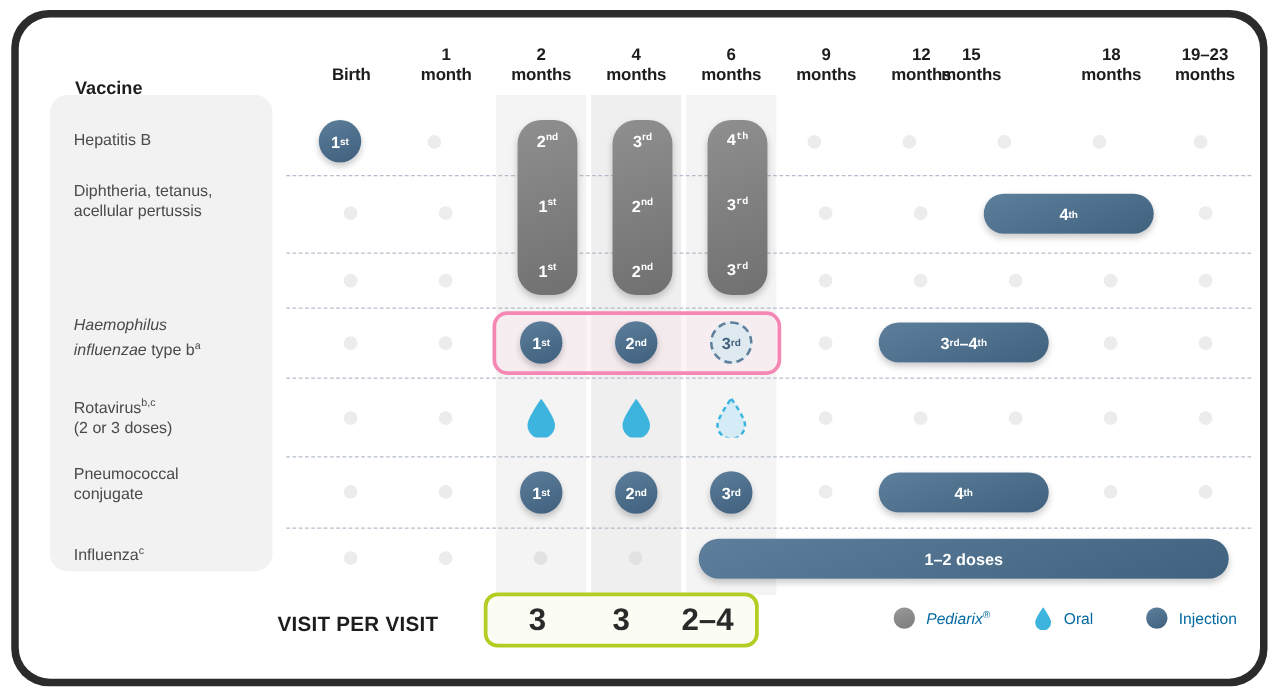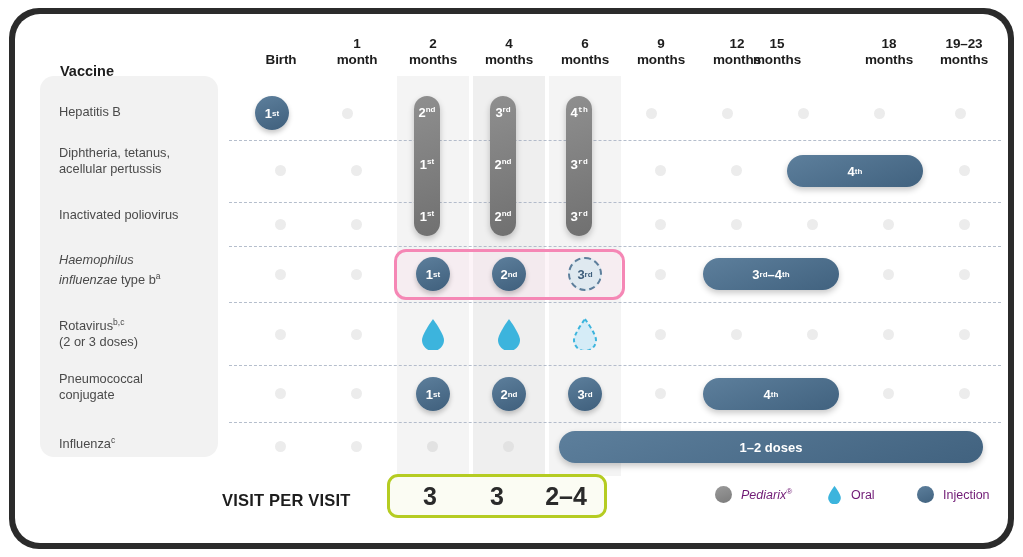--- a/index.html
+++ b/index.html
@@ -120,21 +120,21 @@
   .inj.dashed {
     background: #dfe9f0;
     border: 2px dashed #5d7f9c;
     color: #3f5f7c;
     box-shadow: none;
   }
 
   
   .cap {
     position: absolute;
-    width: 26px;
+    width: 48px;
     border-radius: 19px;
     background: linear-gradient(160deg,#8f8f8f 0%,#707070 100%);
     box-shadow: 0 3px 6px rgba(0,0,0,.22);
   }
   .cap span {
     position: absolute;
     left: 0; width: 100%;
     text-align: center;
     color: #fff;
     font-size: 13px;
@@ -193,21 +193,21 @@
     font-weight: bold;
     color: #2a2a2a;
   }
 
   
   .lg-item { position: absolute; display: flex; align-items: center; }
   .lg-circle { width: 17px; height: 17px; border-radius: 50%; }
   .lg-gray { background: linear-gradient(160deg,#9a9a9a 0%,#7b7b7b 100%); }
   .lg-blue { background: linear-gradient(160deg,#5d7f9c 0%,#41627f 100%); }
   .lg-drop { width: 15px; height: 19px; }
-  .lg-text { margin-left: 9px; font-size: 12.5px; color: #701a75; }
+  .lg-text { margin-left: 9px; font-size: 12.5px; color: #0369a1; }
   .lg-text.ital { font-style: italic; }
   .lg-text sup { font-size: 8px; vertical-align: super; }
 </style>
 </head>
 <body>
 
 <div class="frame">
 <div class="card">
 
   <div class="col-shade" style="left:382px;width:72px;"></div>
@@ -260,23 +260,20 @@
 
   <div class="rlabel" style="top:90px;">
     <span>Hepatitis B</span>
   </div>
 
   <div class="rlabel" style="top:131px;">
     <span>Diphtheria, tetanus,</span><br>
     <span>acellular pertussis</span>
   </div>
 
-  <div class="rlabel" style="top:193px;">
-    <span>Inactivated poliovirus</span>
-  </div>
 
   <div class="rlabel" style="top:238px;">
     <i>Haemophilus<br>influenzae</i>
     <span>type b</span><sup>a</sup>
   </div>
 
   <div class="rlabel" style="top:300px;">
     <span>Rotavirus</span><sup>b,c</sup><br>
     <span>(2 or 3 doses)</span>
   </div>

